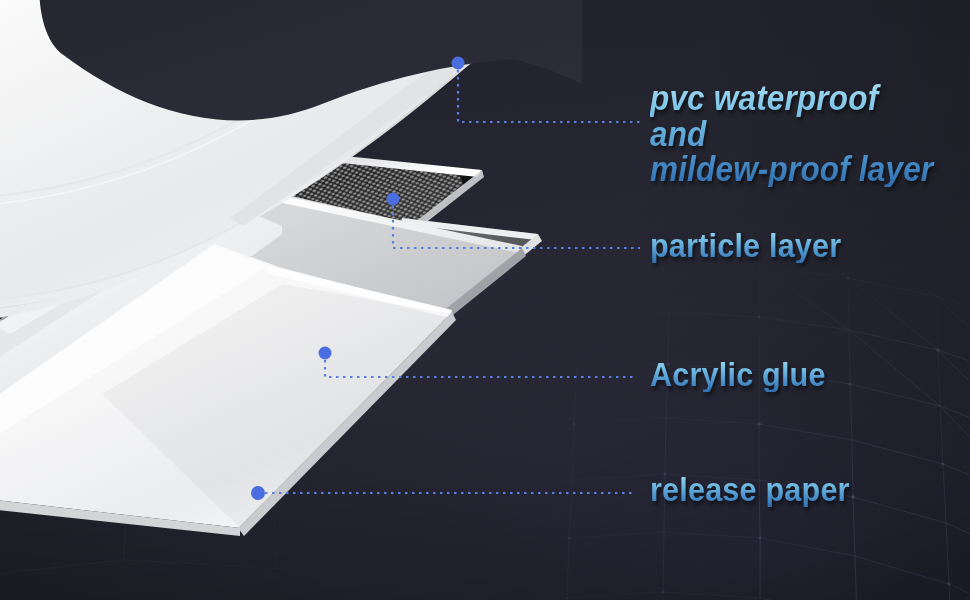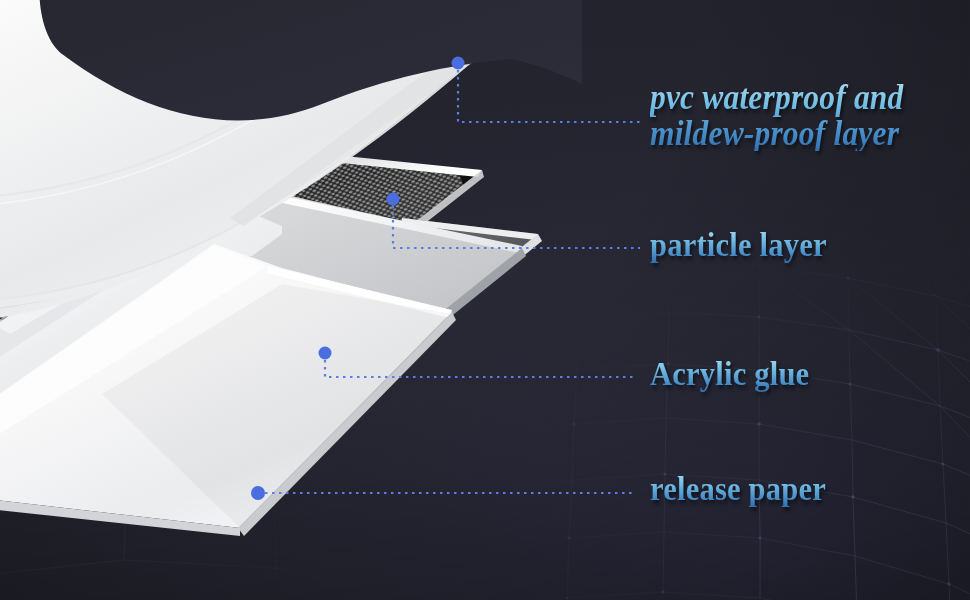--- a/index.html
+++ b/index.html
@@ -41,21 +41,21 @@
             mask-image:radial-gradient(70% 80% at 40% 70%, #000 5%, transparent 85%);
   }
 
   
   .product{position:absolute;left:-18px;top:-6px;width:600px;height:580px;}
 
   
   .leaders{position:absolute;inset:0;}
 
   
-  .labels{position:absolute;left:0;top:0;width:970px;height:600px;font-family:Liberation Serif, serif;}
+  .labels{position:absolute;left:0;top:0;width:970px;height:600px;}
   .label{
     position:absolute;
     font-weight:bold;
     letter-spacing:.2px;
     line-height:1.02;
     white-space:pre-line;
     background:linear-gradient(180deg,#a9ddf2 0%,#79c2e6 30%,#4f97cf 66%,#2f6fb0 100%);
     -webkit-background-clip:text;background-clip:text;
     color:transparent;-webkit-text-fill-color:transparent;
     filter:drop-shadow(2px 3px 2px rgba(0,0,0,.55));

